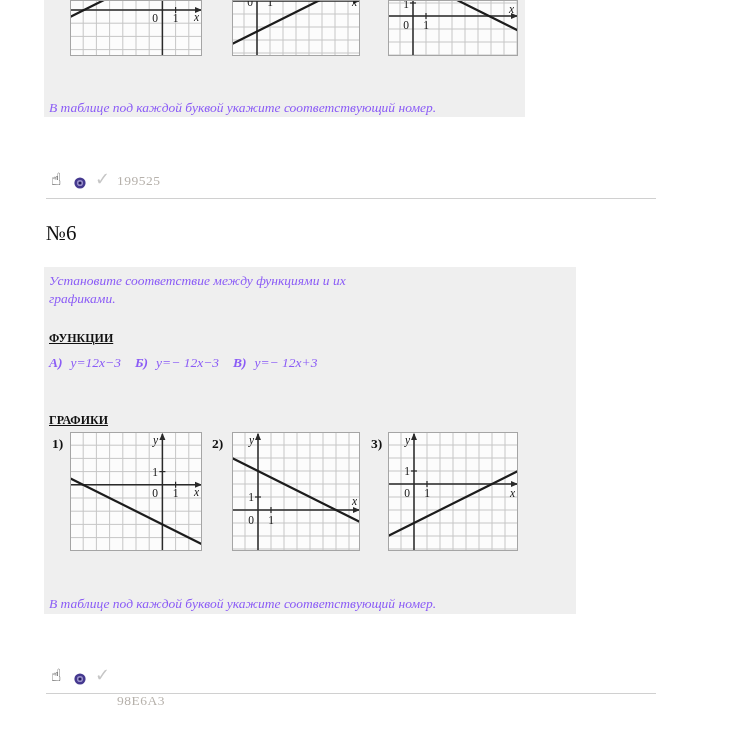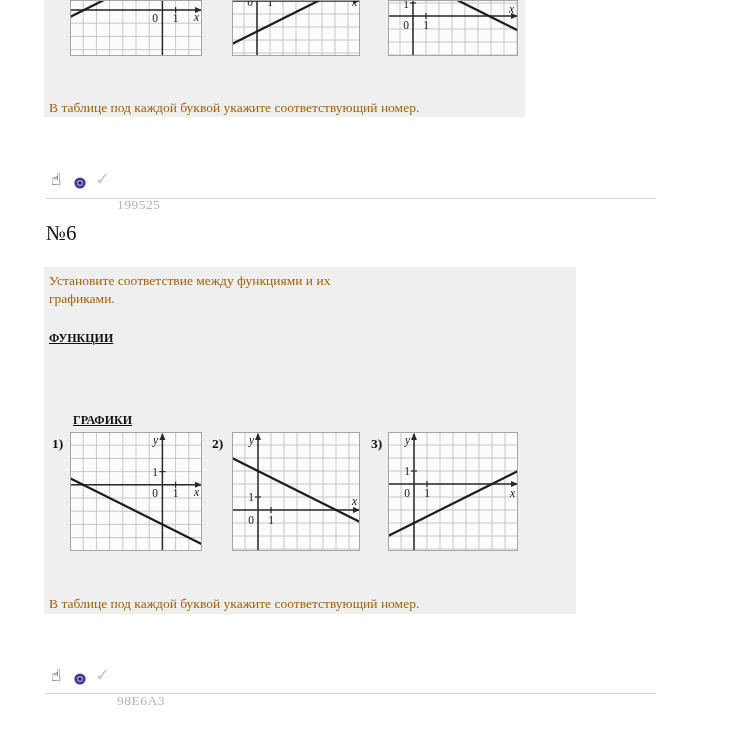--- a/index.html
+++ b/index.html
@@ -1,20 +1,20 @@
 <!DOCTYPE html>
 <html><head>
 <meta charset="utf-8">
 <style>
   html,body{margin:0;padding:0;background:#ffffff;}
   #page{position:relative;width:750px;height:750px;background:#ffffff;
         font-family:"Liberation Serif",serif;color:#1a1a1a;overflow:hidden;}
   .panel{position:absolute;background:#efefef;}
   .abs{position:absolute;}
-  .body-text{font-size:13.5px;line-height:18px;color:#a16207;}
+  .body-text{font-size:13.5px;line-height:18px;color:#8b5cf6;font-style:italic;}
   .section-heading{font-size:12px;font-weight:bold;text-decoration:underline;color:#111;}
   .task-number{font-size:21px;color:#111;}
   .fn-label{font-weight:bold;margin-right:8px;}
   .fn-formula{margin-right:14px;}
   .graph-num{font-size:13.5px;font-weight:bold;color:#111;}
   .divider{position:absolute;height:1px;background:#d0d0d0;}
   .icon{display:inline-block;line-height:1;}
   .hand-icon{font-family:"DejaVu Sans",sans-serif;font-size:17px;color:#111;cursor:pointer;}
   .check-icon{font-family:"DejaVu Sans",sans-serif;font-size:18px;font-weight:bold;color:#c6c6c6;cursor:pointer;}
   .task-id{font-size:13.5px;color:#b6b1ab;letter-spacing:0.5px;}
@@ -111,33 +111,36 @@
 
   <span class="abs icon hand-icon" style="left:51px;top:171px;">☝</span>
   <span class="abs icon" style="left:73px;top:176px;">
     <svg width="14" height="14" viewBox="0 0 14 14">
       <circle cx="7" cy="7" r="5.6" fill="#45398f"></circle>
       <circle cx="7" cy="7" r="3.1" fill="#9a91cc"></circle>
       <circle cx="7" cy="7" r="1.6" fill="#241d5e"></circle>
     </svg>
   </span>
   <span class="abs icon check-icon" style="left:95px;top:170px;">✓</span>
-  <span class="abs task-id" style="left:117px;top:173px;margin-top:24px;">199525</span>
+  <span class="abs task-id" style="left:117px;top:173px;">199525</span>
   <div class="divider" style="left:46px;top:198px;width:610px;"></div>
 
   <div class="abs task-number" style="left:46px;top:221px;">№6</div>
 
   <div class="panel" style="left:44px;top:267px;width:532px;height:347px;">
 
     <div class="abs body-text" style="left:5px;top:5px;width:330px;">Установите соответствие между функциями и их графиками.</div>
 
     <div class="abs section-heading" style="left:5px;top:64px;">ФУНКЦИИ</div>
 
-
-    <div class="abs section-heading" style="left:5px;top:146px;margin-left:24px;">ГРАФИКИ</div>
+    <div class="abs body-text" style="left:5px;top:87px;white-space:nowrap;">
+      <span class="fn-label">А)</span><span class="fn-formula">y=12x−3</span><span class="fn-label">Б)</span><span class="fn-formula">y=− 12x−3</span><span class="fn-label">В)</span><span class="fn-formula">y=− 12x+3</span>
+    </div>
+
+    <div class="abs section-heading" style="left:5px;top:146px;">ГРАФИКИ</div>
 
     <span class="abs graph-num" style="left:8px;top:169px;">1)</span>
     <svg class="plot abs" style="left:26px;top:165px;" width="132" height="119" viewBox="0 0 132 119">
         <rect x="0" y="0" width="132" height="119" fill="#fcfcfc"></rect>
         <line x1="1.0658141036401503e-14" y1="0" x2="1.0658141036401503e-14" y2="119" stroke="#c6c6c6" stroke-width="1"></line>
         <line x1="13.20000000000001" y1="0" x2="13.20000000000001" y2="119" stroke="#c6c6c6" stroke-width="1"></line>
         <line x1="26.40000000000001" y1="0" x2="26.40000000000001" y2="119" stroke="#c6c6c6" stroke-width="1"></line>
         <line x1="39.60000000000001" y1="0" x2="39.60000000000001" y2="119" stroke="#c6c6c6" stroke-width="1"></line>
         <line x1="52.80000000000001" y1="0" x2="52.80000000000001" y2="119" stroke="#c6c6c6" stroke-width="1"></line>
         <line x1="66.00000000000001" y1="0" x2="66.00000000000001" y2="119" stroke="#c6c6c6" stroke-width="1"></line>

